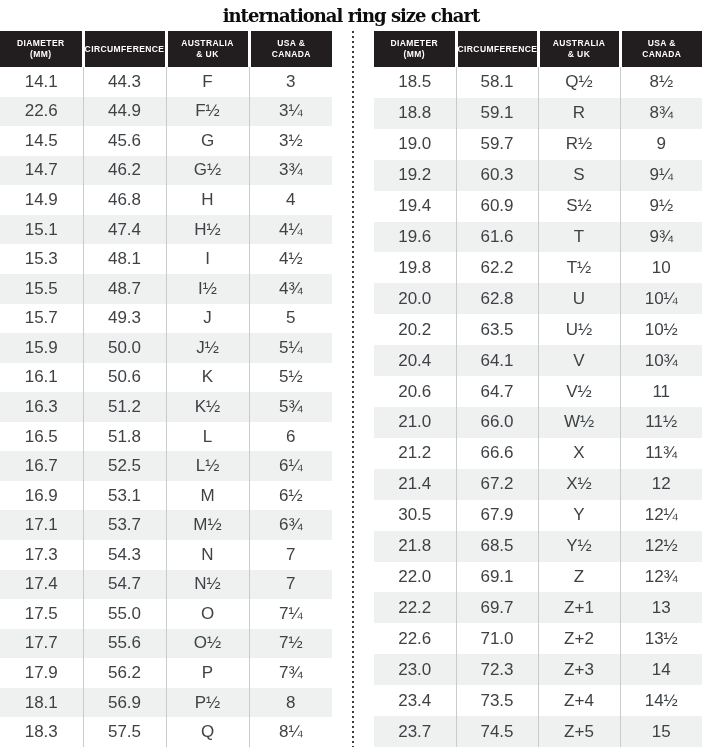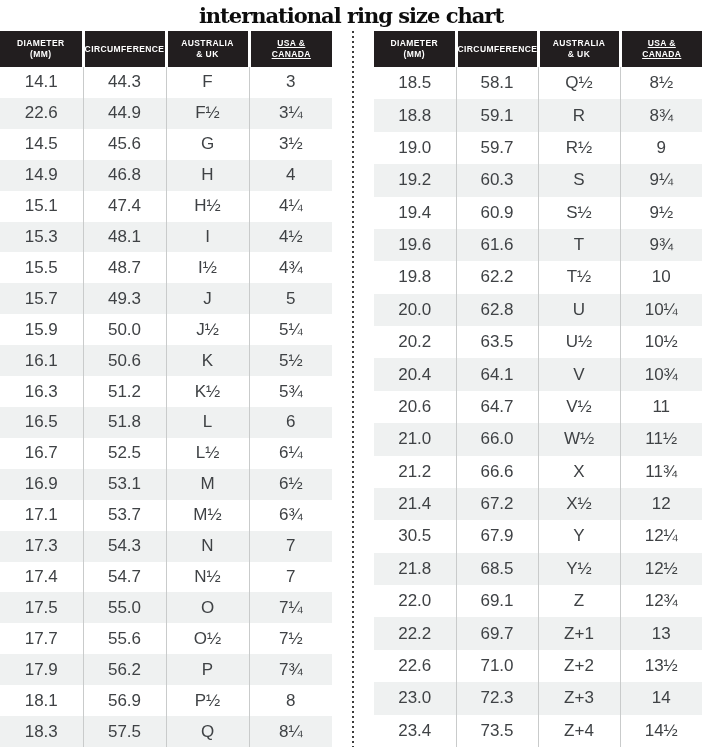--- a/index.html
+++ b/index.html
@@ -16,21 +16,21 @@
   body{width:702px;height:747px;overflow:hidden;font-family:"Liberation Sans",sans-serif;}
   .page{width:702px;height:747px;background:#ffffff;}
 
   .title{
     margin:0;
     height:31px;
     line-height:31px;
     text-align:center;
     font-family:"DejaVu Serif","Liberation Serif",serif;
     font-weight:bold;
-    font-size:21px;
+    font-size:18px;
     letter-spacing:-1px;
     color:var(--title-color);
     white-space:nowrap;
   }
 
   .tables{
     display:flex;
     height:716px;
     align-items:flex-start;
   }
@@ -63,21 +63,21 @@
     font-size:8.5px;
     font-weight:bold;
     letter-spacing:0.4px;
     text-transform:uppercase;
     height:36px;
     padding:0;
     text-align:center;
     vertical-align:middle;
     border-right:3px solid #ffffff;
   }
-  .tbl thead th:last-child{border-right:none;text-decoration:underline;}
+  .tbl thead th:last-child{border-right:none;}
   .hline{line-height:11px;}
 
   .tbl tbody td{
     height:29.56px;
     padding:0;
     text-align:center;
     vertical-align:middle;
     font-size:17px;
     color:var(--body-text);
     border-right:1px solid var(--col-line);
@@ -125,20 +125,26 @@
             <td>F½</td>
             <td>3¼</td>
           </tr>
           <tr>
             <td>14.5</td>
             <td>45.6</td>
             <td>G</td>
             <td>3½</td>
           </tr>
           <tr>
+            <td>14.7</td>
+            <td>46.2</td>
+            <td>G½</td>
+            <td>3¾</td>
+          </tr>
+          <tr>
             <td>14.9</td>
             <td>46.8</td>
             <td>H</td>
             <td>4</td>
           </tr>
           <tr>
             <td>15.1</td>
             <td>47.4</td>
             <td>H½</td>
             <td>4¼</td>
@@ -390,16 +396,22 @@
             <td>72.3</td>
             <td>Z+3</td>
             <td>14</td>
           </tr>
           <tr>
             <td>23.4</td>
             <td>73.5</td>
             <td>Z+4</td>
             <td>14½</td>
           </tr>
+          <tr>
+            <td>23.7</td>
+            <td>74.5</td>
+            <td>Z+5</td>
+            <td>15</td>
+          </tr>
         </tbody>
       </table>
   </div>
 </div>
 
 </body></html>

